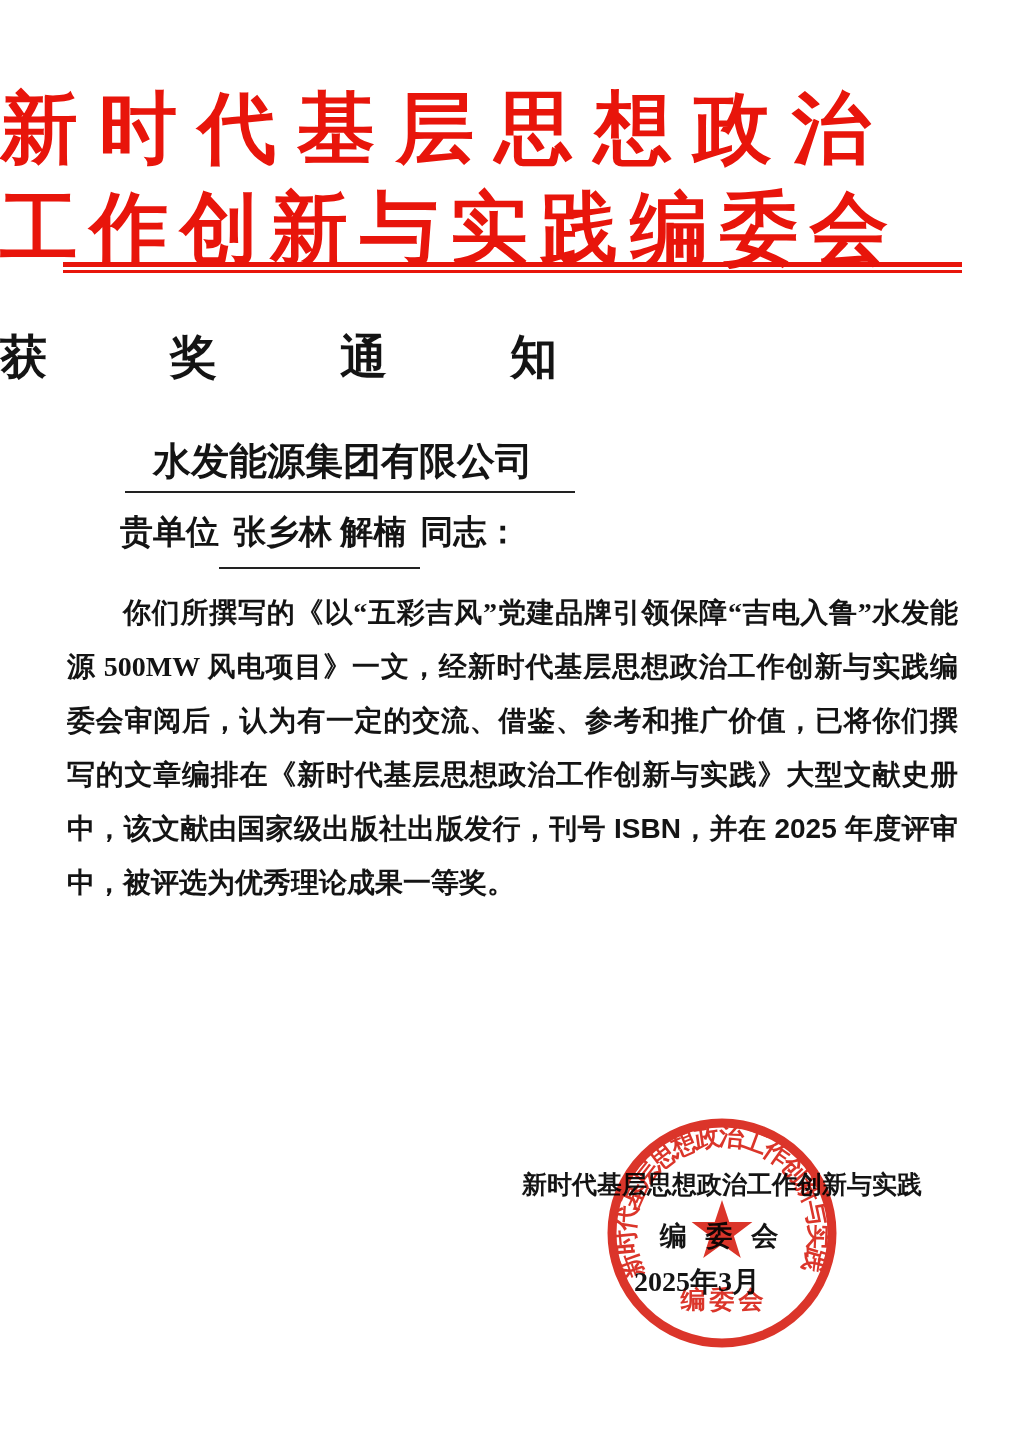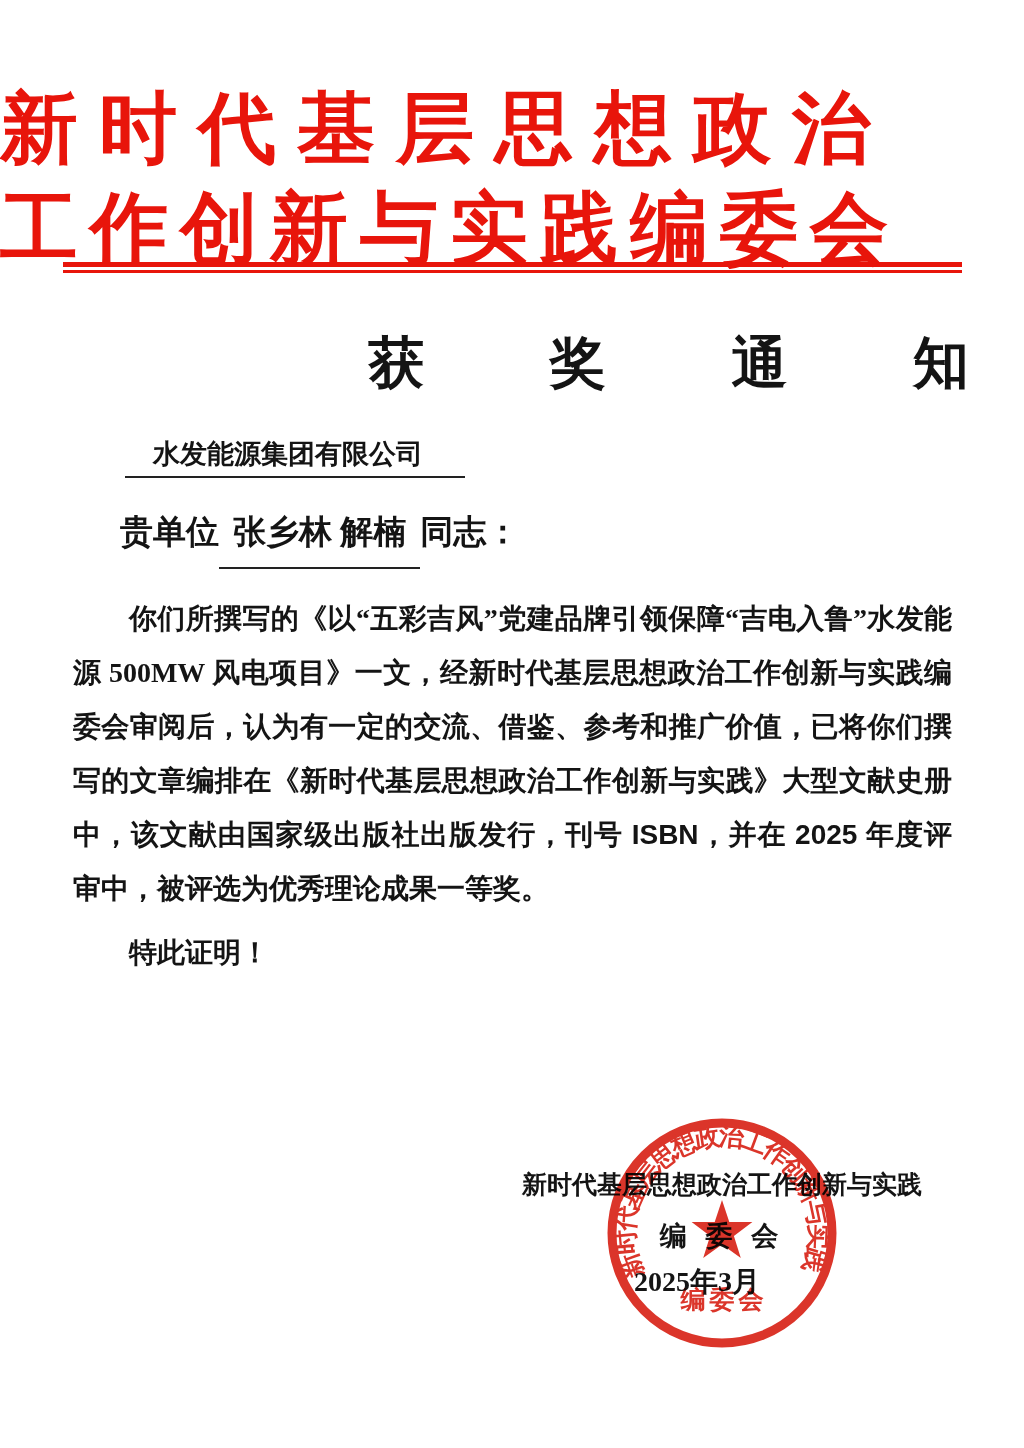--- a/index.html
+++ b/index.html
@@ -27,44 +27,44 @@
   }
   .masthead .mh-line1{letter-spacing:21px;margin-right:-21px;}
   .masthead .mh-line2{letter-spacing:12px;margin-right:-12px;}
   .double-rule{position:absolute;left:63px;width:899px;}
   .double-rule .rule-thick{height:5px;background:var(--title-red);}
   .double-rule .rule-gap{height:3px;}
   .double-rule .rule-thin{height:3px;background:var(--title-red);}
   
   .notice-title{
     position:absolute;top:326px;left:0;width:1024px;
-    text-align:right;font-size:56px;font-weight:900;
+    text-align:left;font-size:47px;font-weight:900;
     letter-spacing:55px;margin-right:-55px;white-space:nowrap;
     color:var(--ink);
   }
   
   .org-line{
     position:absolute;top:436px;left:125px;
     font-family:Liberation Serif, serif;
-    font-size:27px;font-weight:700;
+    font-size:38px;font-weight:700;
   }
   .org-line .u{border-bottom:2px solid #222;padding:0 42px 4px 28px;display:inline-block;}
   .salutation{
     position:absolute;top:510px;left:120px;
     font-family:"Liberation Serif",serif;
     font-size:33px;font-weight:700;white-space:nowrap;
   }
   .salutation .names{border-bottom:2px solid #222;padding:0 14px 12px 14px;display:inline-block;}
   
   .body-text{
     position:absolute;top:582px;left:63px;width:899px;
     font-size:28px;font-weight:700;line-height:54px;
     text-align:justify;color:var(--ink);
   }
-  .body-text p{text-indent:2em;margin:10px;}
+  .body-text p{text-indent:2em;margin:4px;}
   .body-text .kai{font-family:"Liberation Serif",serif;}
   .body-text .closing{margin-top:0;}
   
   .signature{position:absolute;left:0;top:0;width:1024px;z-index:1;}
   .sig-org{
     position:absolute;top:1168px;left:722px;transform:translateX(-50%);
     font-family:"Liberation Serif",serif;font-size:25px;font-weight:600;white-space:nowrap;
   }
   .sig-committee{
     position:absolute;top:1218px;left:722px;transform:translateX(-50%);
@@ -112,21 +112,20 @@
   <div class="org-line">
     <span class="u">水发能源集团有限公司</span>
   </div>
 
   <div class="salutation">
     <span>贵单位</span><span class="names">张乡林 解楠</span><span>同志：</span>
   </div>
 
   <div class="body-text">
     <p><span>你们所撰写的</span><span class="kai">《以“五彩吉风”党建品牌引领保障“吉电入鲁”水发能源 500MW 风电项目》</span><span>一文，经新时代基层思想政治工作创新与实践编委会审阅后，认为有一定的交流、借鉴、参考和推广价值，已将你们撰写的文章编排在《新时代基层思想政治工作创新与实践》大型文献史册中，该文献由国家级出版社出版发行，刊号 ISBN，并在 2025 年度评审中，被评选为优秀理论成果一等奖。</span></p>
-    <p class="closing">特此证明！</p>
   </div>
 
   <div class="signature">
     <div class="sig-org">新时代基层思想政治工作创新与实践</div>
     <div class="sig-committee">编 委 会</div>
     <div class="sig-date">2025年3月</div>
   </div>
 
   <div class="seal">
     <svg viewBox="0 0 236 236" xmlns="http://www.w3.org/2000/svg" xmlns:xlink="http://www.w3.org/1999/xlink">

